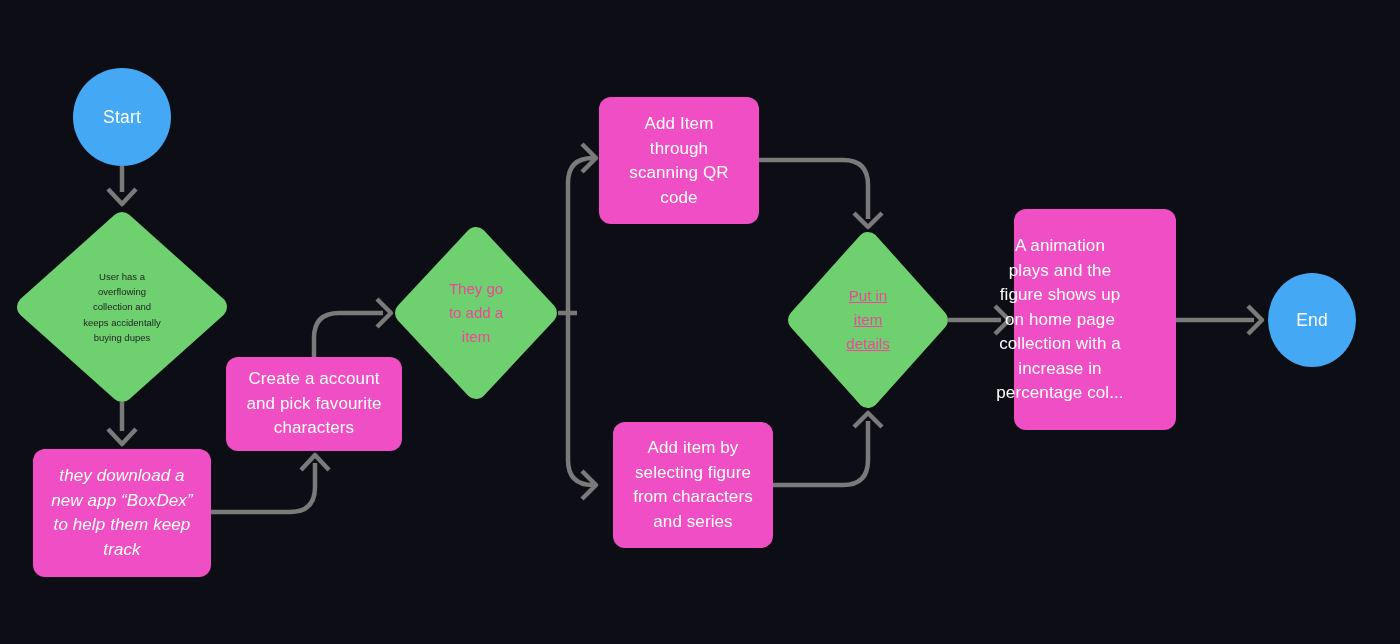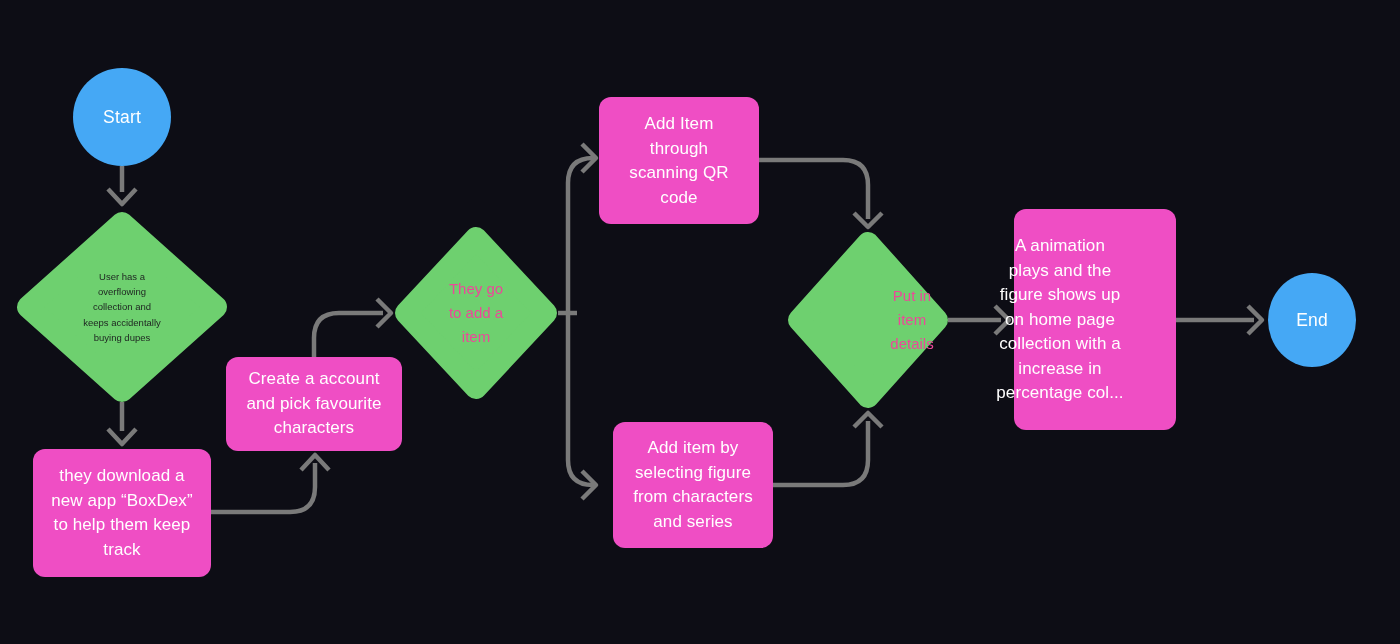--- a/index.html
+++ b/index.html
@@ -88,21 +88,21 @@
   </svg>
 
   <div class="label label-big" style="left:122px;  top:117px; width:90px;">Start</div>
 
   <div class="label label-small" style="left:122px;  top:307px; width:140px;">User has a
 overflowing
 collection and
 keeps accidentally
 buying dupes</div>
 
-  <div class="label label-light" style="left:122px;  top:513px; width:170px;">they download a
+  <div class="label label-light" style="left:122px;  top:513px; width:170px;font-style:italic;">they download a
 new app “BoxDex”
 to help them keep
 track</div>
 
   <div class="label label-light" style="left:314px;  top:404px; width:170px;">Create a account
 and pick favourite
 characters</div>
 
   <div class="label label-dark" style="left:476px;  top:313px; width:120px;">They go
 to add a
@@ -111,21 +111,21 @@
   <div class="label label-light" style="left:679px;  top:161px; width:140px;">Add Item
 through
 scanning QR
 code</div>
 
   <div class="label label-light" style="left:693px;  top:485px; width:160px;">Add item by
 selecting figure
 from characters
 and series</div>
 
-  <div class="label label-dark" style="left:912px;  top:320px; width:110px;">Put in
+  <div class="label label-dark" style="left:868px;  top:320px; width:110px;text-decoration:underline;">Put in
 item
 details</div>
 
   <div class="label label-light" style="left:1060px; top:320px; width:150px;">A animation
 plays and the
 figure shows up
 on home page
 collection with a
 increase in
 percentage col...</div>

